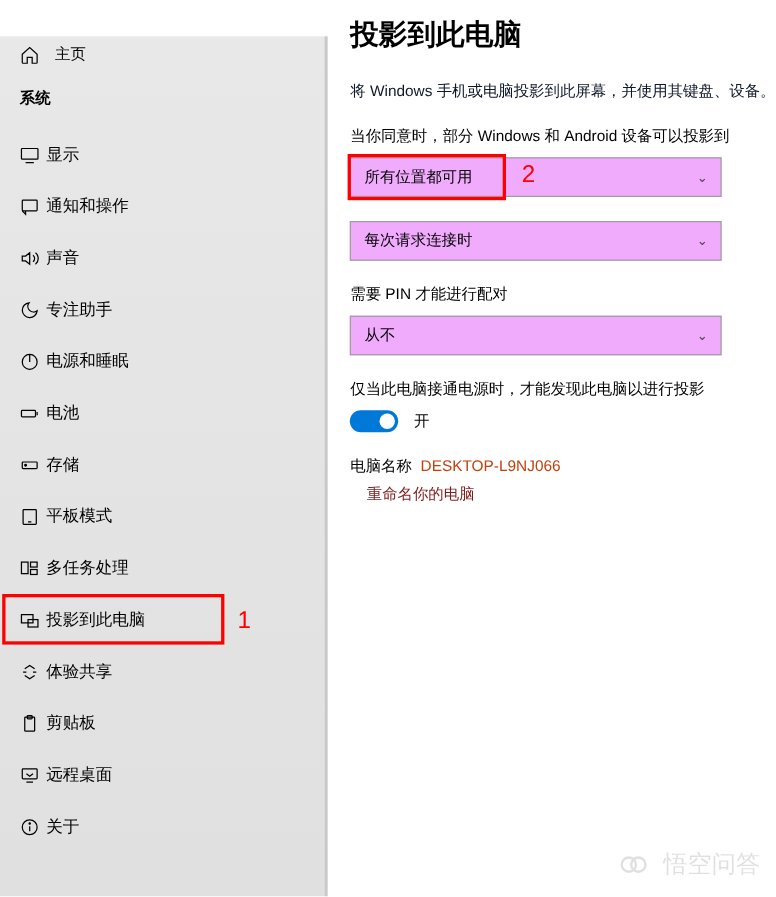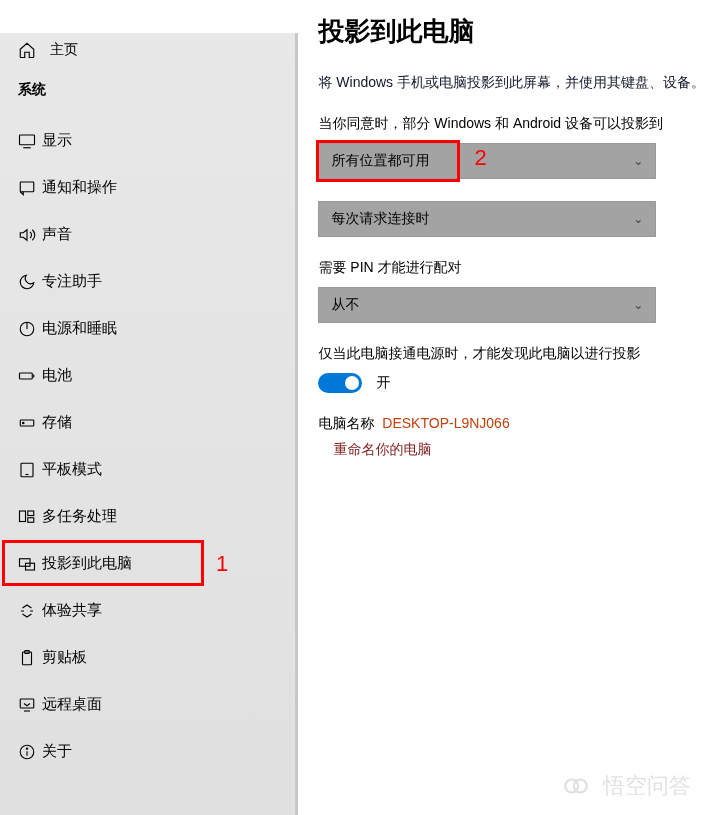--- a/index.html
+++ b/index.html
@@ -91,21 +91,21 @@
       font-weight: 600;
       margin-bottom: 22px;
     }
     .desc { font-size: 14px; color: #0f172a; margin-bottom: 22px; line-height: 1.6; white-space: nowrap;}
     .setting-block { margin-bottom: 22px; }
     .setting-label { font-size: 14px; margin-bottom: 10px; display: block; white-space: nowrap;}
     .select-box {
       width: 338px;
       height: 36px;
       border: 1px solid #999;
-      background: #a3a3a3;
+      background: #f0abfc;
       display: flex;
       align-items: center;
       justify-content: space-between;
       padding: 0 12px;
       position: relative;
     }
     .select-first-wrap { position: relative; width: 338px; }
     .annotation-box-2 {
       position: absolute;
       left: -2px;

